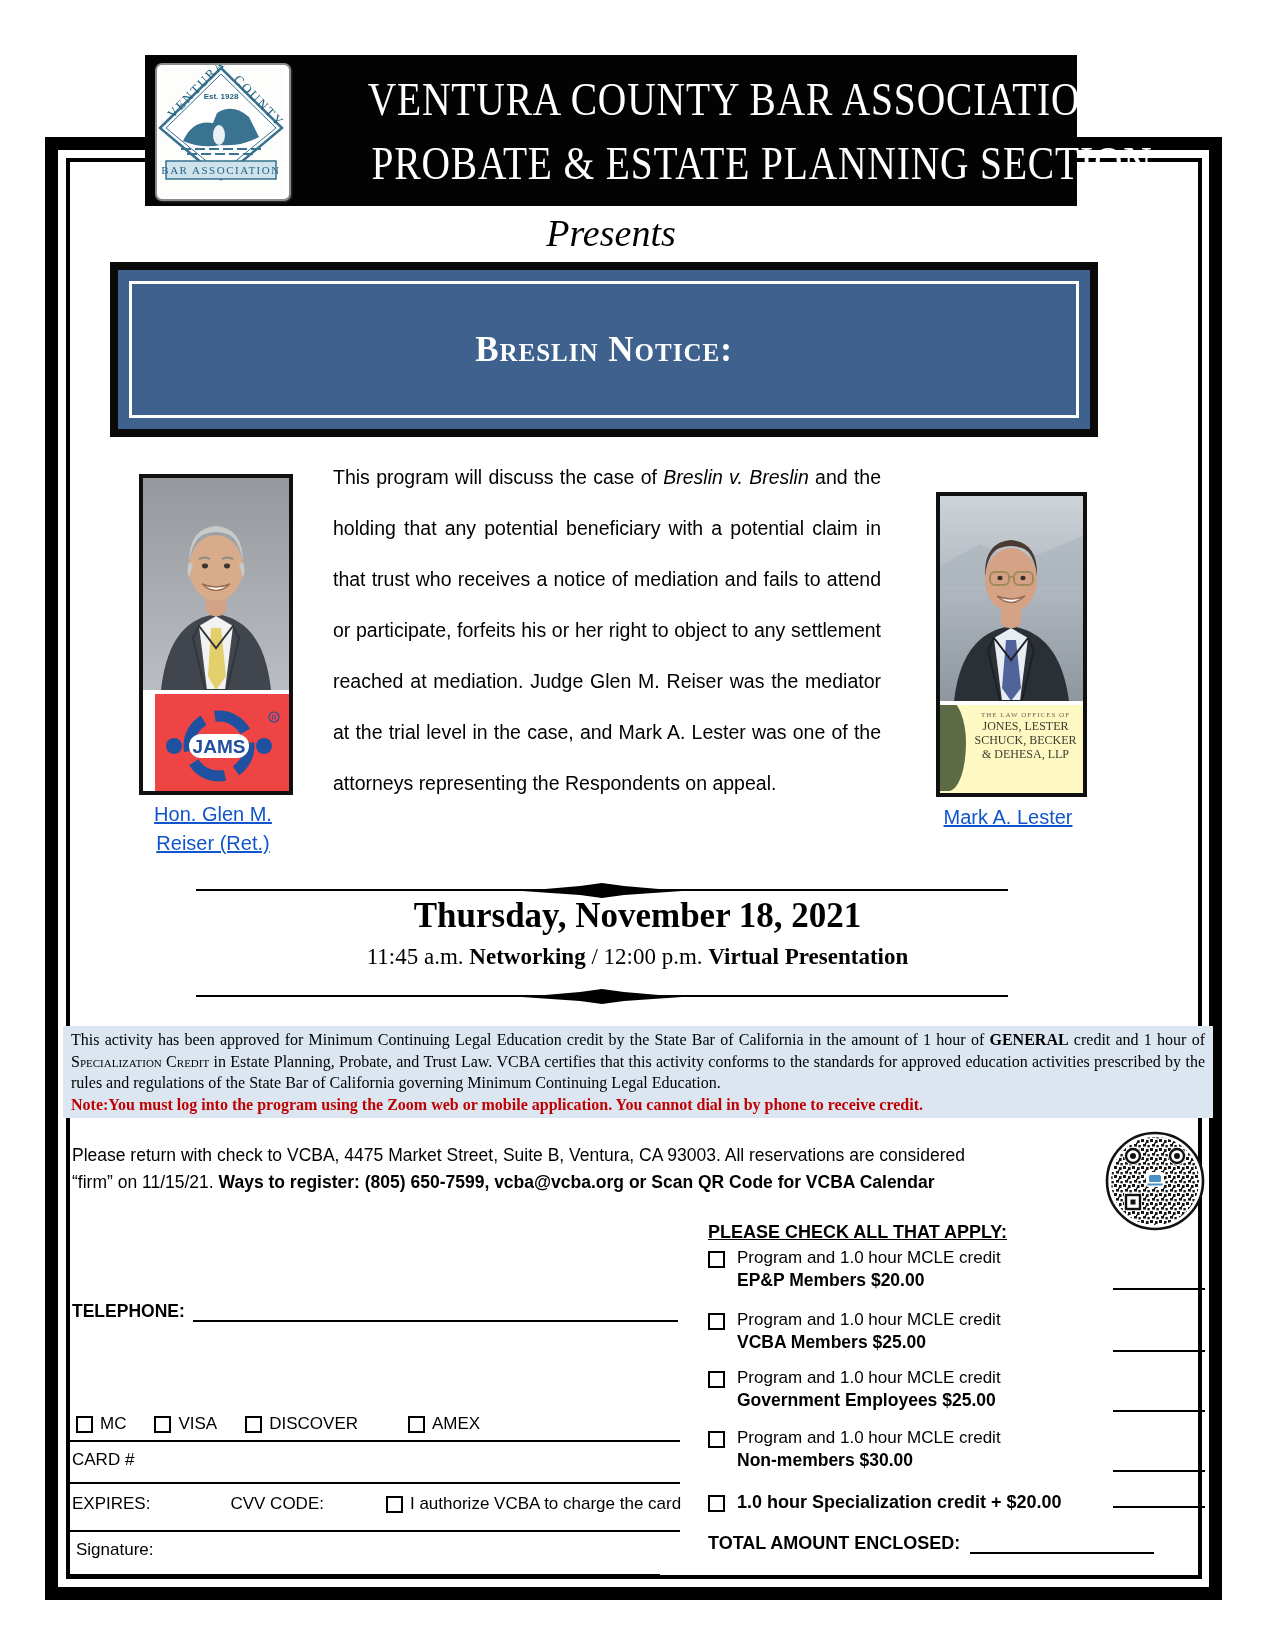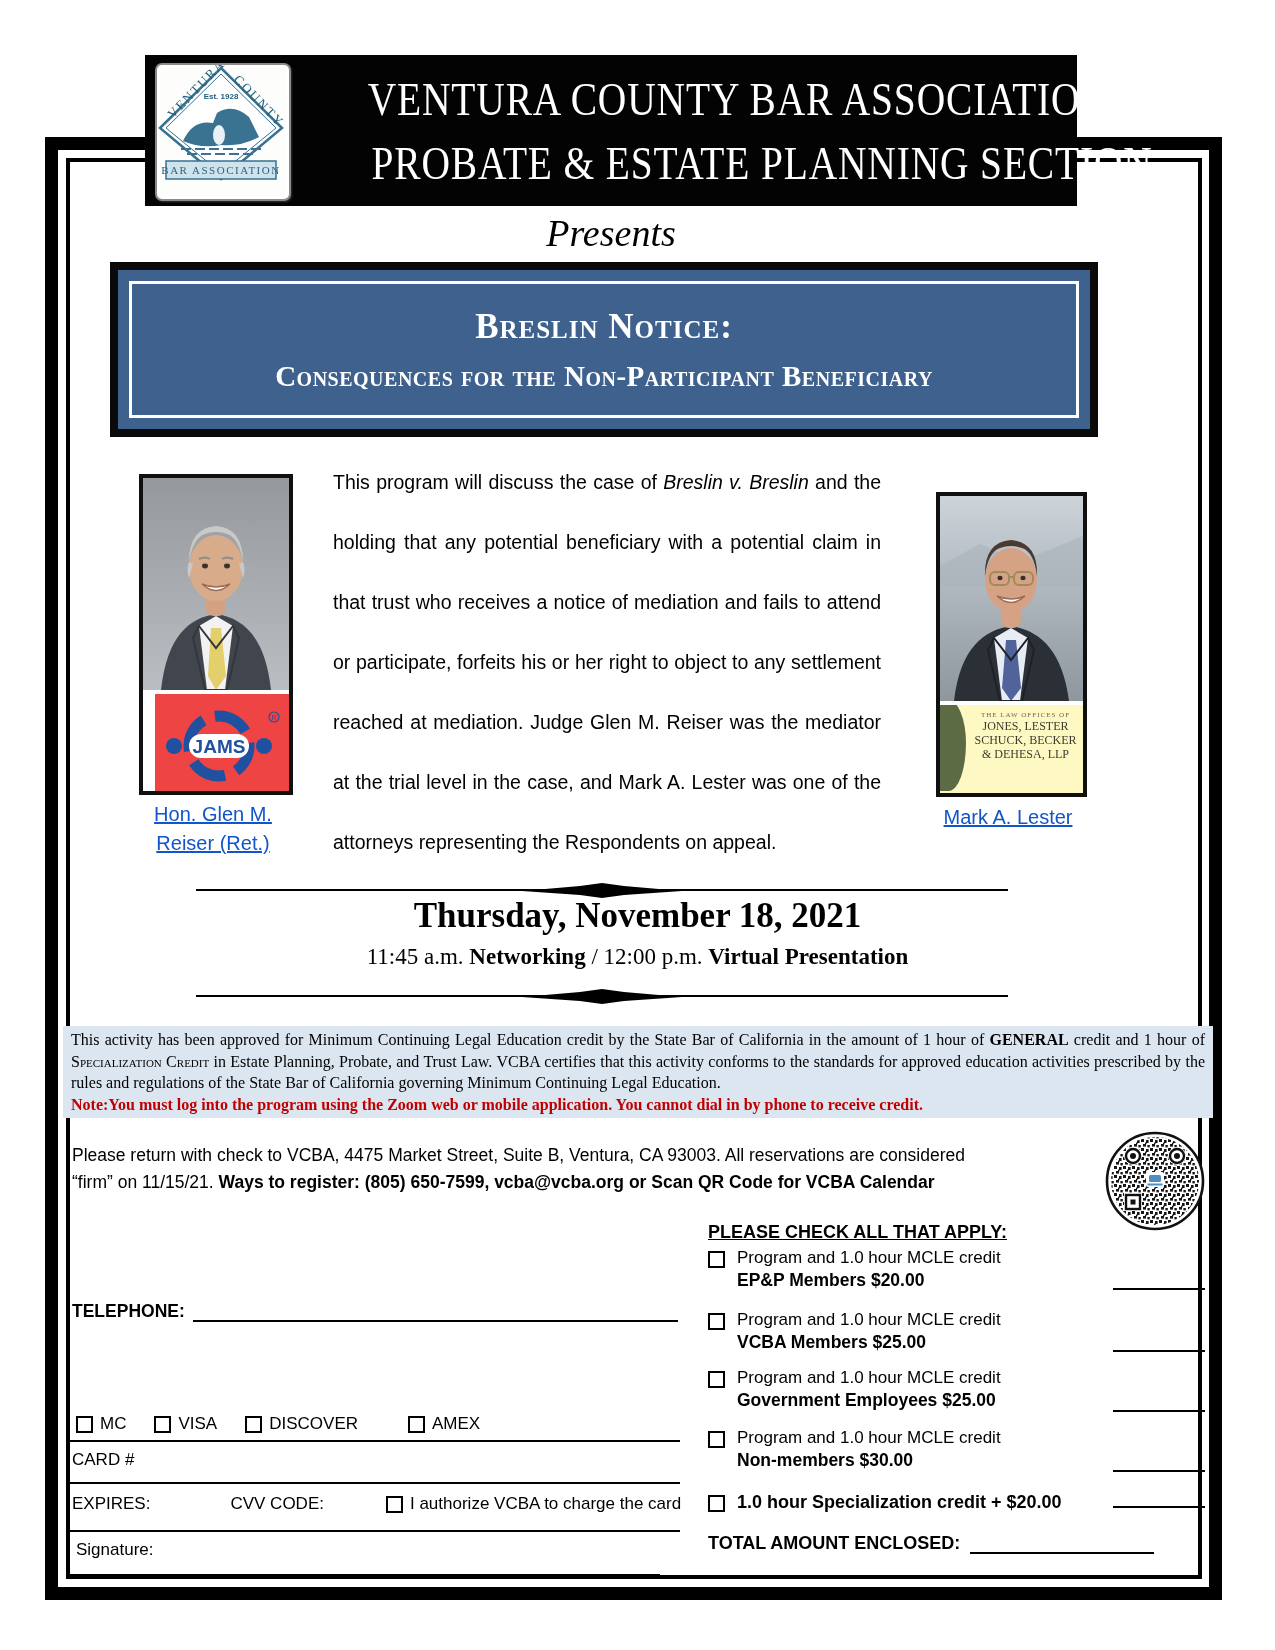--- a/index.html
+++ b/index.html
@@ -38,21 +38,21 @@
   .firm-blob{position:absolute;left:-10px;top:-6px;width:36px;height:92px;background:#5c6b44;
              border-radius:0 60% 55% 0/0 55% 60% 0;}
   .firm-text{position:absolute;left:30px;right:2px;top:6px;text-align:center;color:#3c3a2e;
              font-family:"Liberation Serif",serif;}
   .firm-l0{font-size:7px;letter-spacing:1px;color:#6b6657;}
   .firm-l{font-size:12px;font-variant:small-caps;line-height:14px;}
   .speaker-link{position:absolute;color:#1155CC;font-weight:normal;font-size:20px;
                 text-decoration:underline;text-align:center;line-height:29px;cursor:pointer;}
   
   .desc{position:absolute;left:333px;top:452px;width:548px;margin:0;font-size:19.5px;
-        line-height:60px;text-align:justify;}
+        line-height:51px;text-align:justify;}
   
   .rule{position:absolute;left:196px;width:812px;height:0;border-top:2px solid #000;}
   .ornament{position:absolute;left:50%;top:-8px;transform:translateX(-50%);}
   .event-date{position:absolute;left:145px;top:896px;width:985px;text-align:center;
               font-family:"Liberation Serif",serif;font-weight:bold;font-size:35px;}
   .event-time{position:absolute;left:145px;top:944px;width:985px;text-align:center;
               font-family:"Liberation Serif",serif;font-size:23px;}
   .event-time .b{font-weight:bold;}
   
   .mcle{position:absolute;left:63px;top:1026px;width:1150px;box-sizing:border-box;background:#DCE6F1;
@@ -113,21 +113,20 @@
       <div class="m-line"><span>VENTURA COUNTY BAR ASSOCIATION</span></div>
       <div class="m-line"><span>PROBATE &amp; ESTATE PLANNING SECTION</span></div>
     </div>
   </header>
 
   <div class="presents">Presents</div>
 
   <section class="title-box">
     <div class="title-box-inner">
       <div class="tb1">Breslin Notice:</div>
-      <div class="tb2">Consequences for the Non-Participant Beneficiary</div>
     </div>
   </section>
 
   <figure class="figure fig-left" style="margin:0">
     <svg width="146" height="212" viewBox="0 0 146 212">
       <defs>
         <linearGradient id="bgL" x1="0" y1="0" x2="0" y2="1">
           <stop offset="0" stop-color="#95989c"></stop>
             <stop offset="1" stop-color="#babdc1"></stop>
         </linearGradient>

